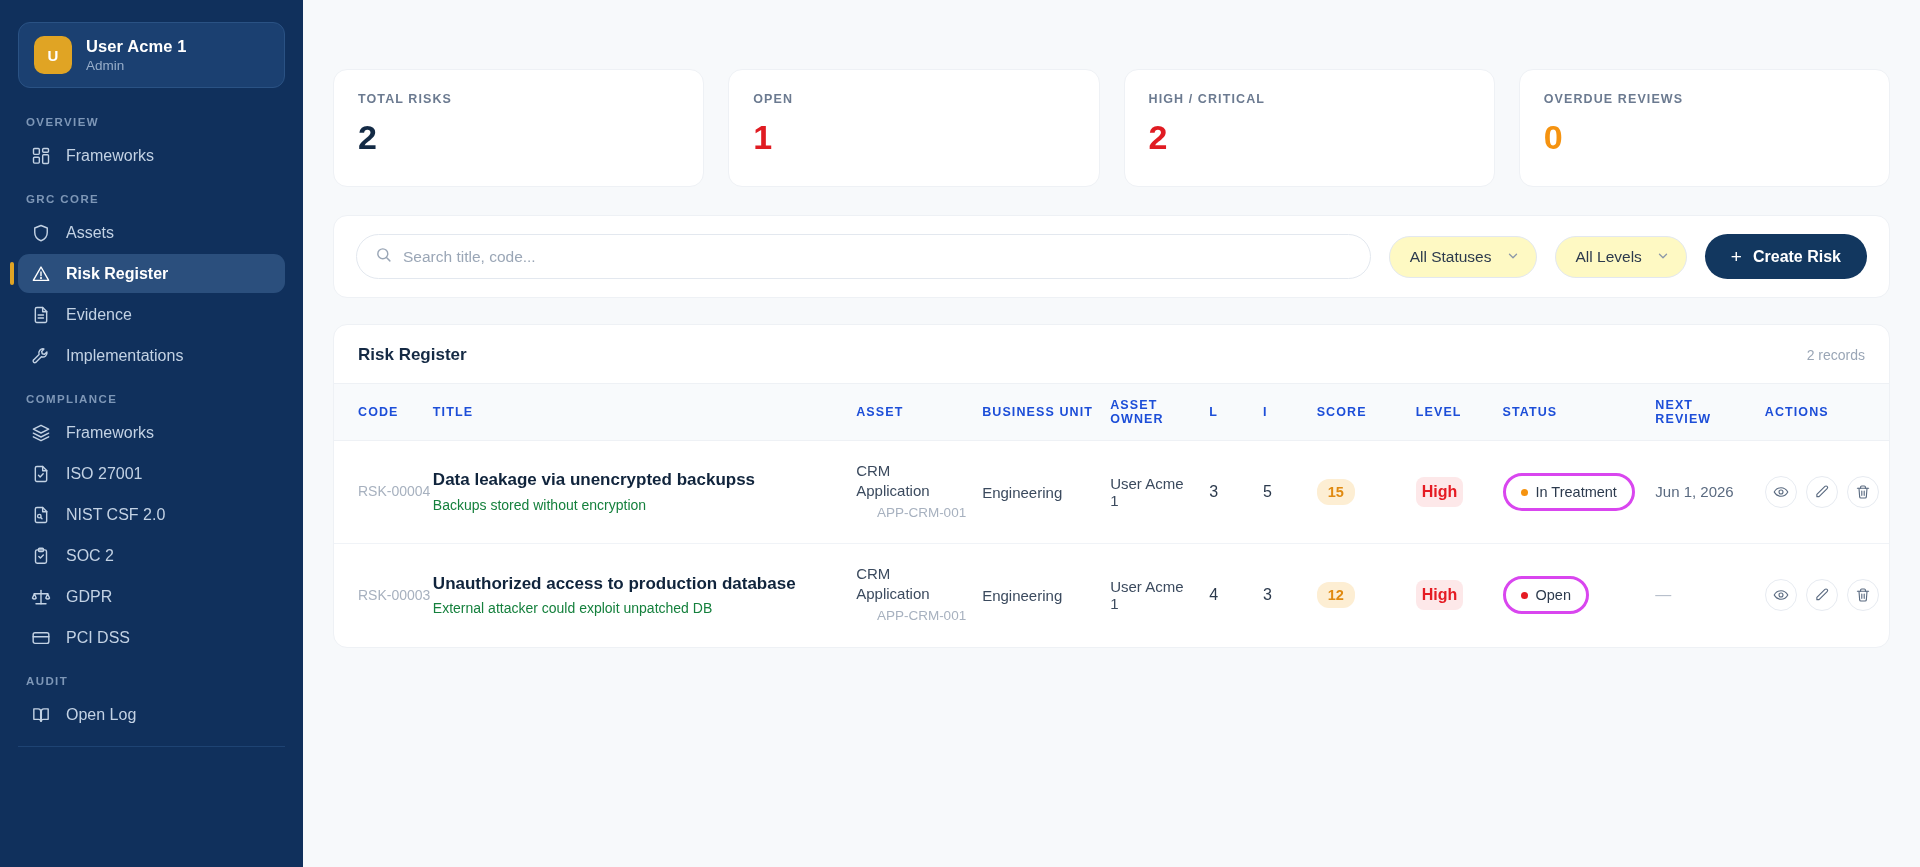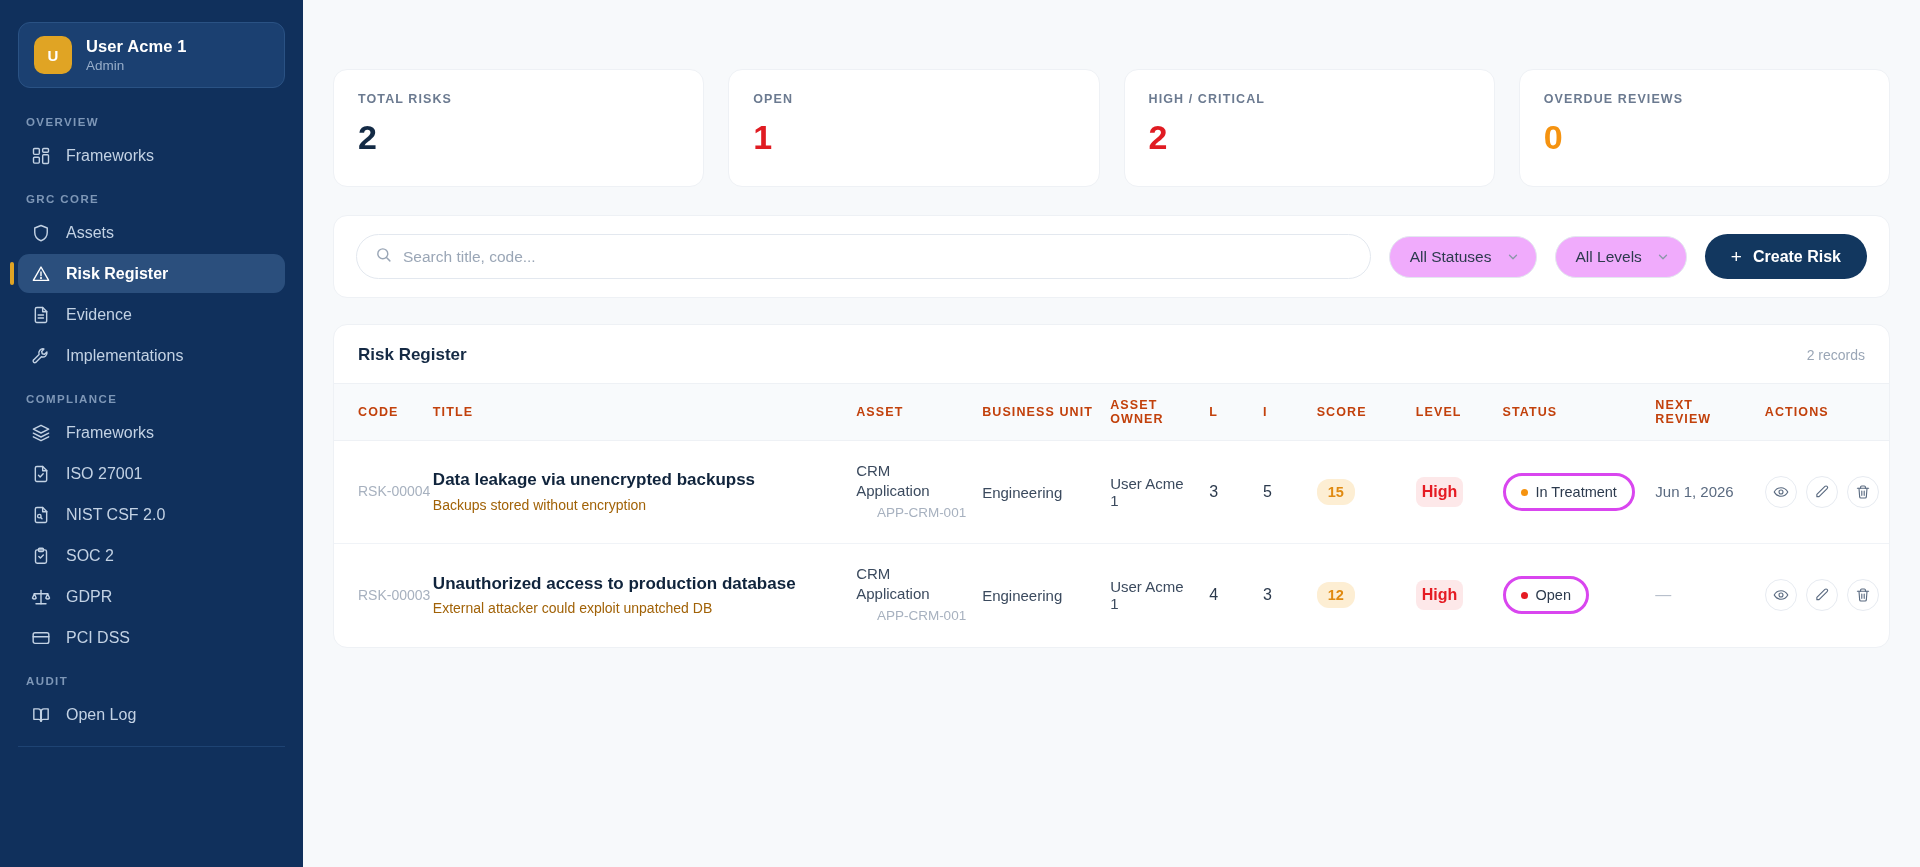--- a/index.html
+++ b/index.html
@@ -122,25 +122,25 @@
   }
   .search-wrap svg { width: 17px; height: 17px; flex: 0 0 auto; }
   .search-input {
     border: none; outline: none; flex: 1;
     font-size: 15.5px; color: #2c3a4d;
     font-family: "Liberation Sans", sans-serif;
     background: transparent;
   }
   .search-input::placeholder { color: #9aa6b6; }
   .select-pill {
-    display: flex; align-items: flex-end; gap: 14px;
+    display: flex; align-items: center; gap: 14px;
     border: 1px solid #e3e8ef; border-radius: 999px;
     padding: 11px 16px 11px 20px;
     font-size: 15.5px; color: #2c3a4d;
-    background: #f0abfc; cursor: pointer;
+    background: #fef9c3; cursor: pointer;
     white-space: nowrap;
   }
   .select-pill .chev { color: #8a97a8; font-size: 12px; line-height: 1; }
   .btn-primary {
     display: flex; align-items: center; gap: 11px;
     background: #12375f; color: #ffffff;
     border: none; border-radius: 999px;
     padding: 13px 26px;
     font-size: 16px; font-weight: bold;
     cursor: pointer;
@@ -161,21 +161,21 @@
     padding: 20px 24px 18px 24px;
   }
   .table-title { font-size: 17px; font-weight: bold; color: #152a44; }
   .records { font-size: 14px; color: #9aa6b6; }
 
   table { width: 100%; border-collapse: collapse; table-layout: fixed; }
   thead tr { background: #f8fafc; border-top: 1px solid #eef1f5; border-bottom: 1px solid #eef1f5; }
   th {
     text-align: left;
     font-size: 12.5px; font-weight: bold; letter-spacing: 1.1px;
-    color: #c2410c; text-transform: uppercase;
+    color: #1d4ed8; text-transform: uppercase;
     padding: 14px 8px 14px 8px;
     vertical-align: middle;
   }
   th:first-child { padding-left: 24px; }
   td {
     padding: 20px 8px; vertical-align: middle;
     font-size: 15px; color: #3b4a5e;
     border-bottom: 1px solid #f0f3f7;
   }
   td:first-child { padding-left: 24px; }
@@ -189,21 +189,21 @@
   .col-l      { width: 52px; }
   .col-i      { width: 52px; }
   .col-score  { width: 96px; }
   .col-level  { width: 84px; }
   .col-status { width: 148px; }
   .col-review { width: 106px; }
   .col-act    { width: 128px; }
 
   .cell-code { color: #a7b1bf; font-size: 14px; line-height: 1.55; }
   .risk-title { font-size: 17px; font-weight: bold; color: #10243c; margin-bottom: 5px; line-height: 1.2; }
-  .risk-desc { font-size: 14px; color: #a16207; line-height: 1.3; }
+  .risk-desc { font-size: 14px; color: #15803d; line-height: 1.3; }
   .asset-name { color: #3b4a5e; font-size: 15px; line-height: 1.3; }
   .asset-code { color: #a7b1bf; font-size: 13.5px; line-height: 1.5; margin-top: 3px; text-align: right; }
   .num { font-size: 16px; color: #2c3a4d; }
   .dash { color: #b6bfcb; font-size: 16px; }
   .review { color: #5a6a80; font-size: 15px; line-height: 1.3; }
 
   .badge-score {
     display: inline-block;
     background: #fdeed3; color: #e08a10;
     border-radius: 12px; padding: 5px 11px;

